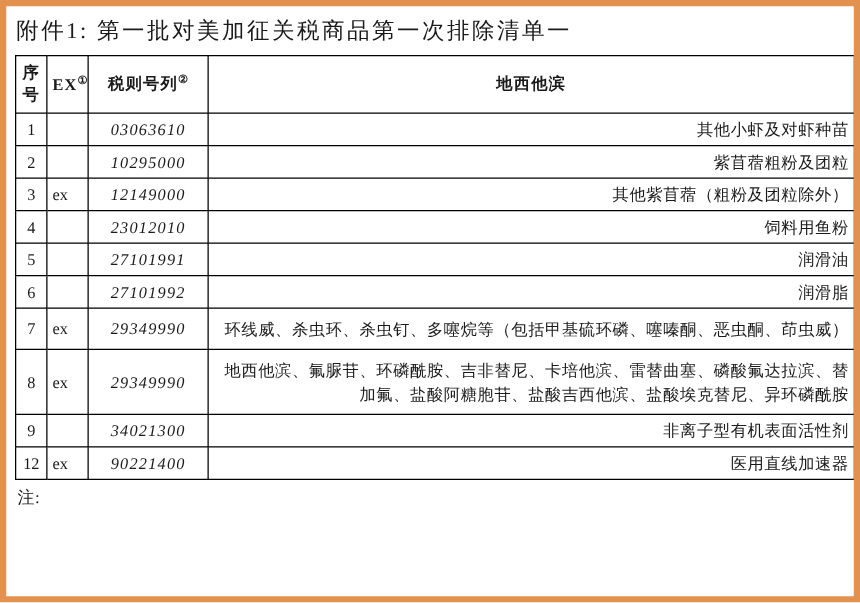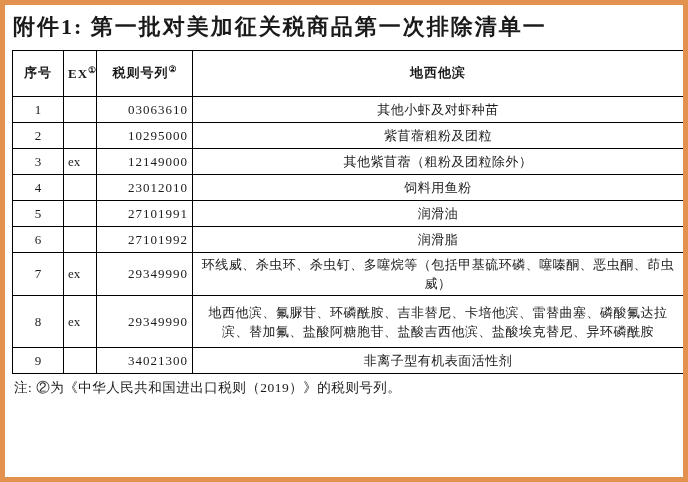--- a/index.html
+++ b/index.html
@@ -12,22 +12,22 @@
     width: 688px;
     height: 482px;
     border: 5px solid var(--frame, #E2914E);
     background: var(--bg, #FFFFFF);
     padding: 5px 6px 4px 6px;
     overflow: hidden;
     font-family: "Liberation Serif", "DejaVu Serif", serif;
     color: var(--text, #1A1A1A);
   }
   .title {
-    font-size: 22px;
-    font-weight: bold;
+    font-size: 18px;
+    font-weight: normal;
     letter-spacing: 2px;
     margin: 2px 0 8px 2px;
     white-space: nowrap;
   }
   table.doc-table {
     border-collapse: collapse;
     width: 672px;
     table-layout: fixed;
     margin-left: 1px;
   }
@@ -46,27 +46,27 @@
   th {
     font-weight: bold;
     text-align: center;
     font-size: 13.5px;
     letter-spacing: 1px;
   }
   th sup {
     font-size: 9px;
     letter-spacing: 0;
   }
-  .col-no   { width: 51px; }
+  .col-no   { width: 25px; }
   .col-ex   { width: 33px; text-align: center; }
   .col-code { width: 96px; }
   td.col-no   { text-align: center; }
   td.col-ex   { text-align: left; padding-left: 3px; }
-  td.col-code { text-align: right; padding-left: 6px; letter-spacing: 1px; }
-  td.col-name { text-align: center; padding-left: 7px; line-height: 19px; letter-spacing: 0.5px; margin-top: 28px; }
+  td.col-code { text-align: center; padding-left: 6px; letter-spacing: 1px; font-style: italic; }
+  td.col-name { text-align: right; padding-left: 7px; line-height: 19px; letter-spacing: 0.5px; margin-top: 28px; }
   .notes {
     display: flex;
     align-items: flex-start;
     margin: 5px 0 0 3px;
     font-size: 13.5px;
     line-height: 17.5px;
     letter-spacing: 0.5px;
   }
   .notes-prefix { white-space: nowrap; margin-right: 4px; }
   .notes-lines div { white-space: nowrap; }
@@ -141,23 +141,28 @@
           <td class="col-ex">ex</td>
           <td class="col-code">29349990</td>
           <td class="col-name">地西他滨、氟脲苷、环磷酰胺、吉非替尼、卡培他滨、雷替曲塞、磷酸氟达拉滨、替加氟、盐酸阿糖胞苷、盐酸吉西他滨、盐酸埃克替尼、异环磷酰胺</td>
         </tr>
         <tr>
           <td class="col-no">9</td>
           <td class="col-ex"></td>
           <td class="col-code">34021300</td>
           <td class="col-name">非离子型有机表面活性剂</td>
         </tr>
+        <tr>
+          <td class="col-no">12</td>
+          <td class="col-ex">ex</td>
+          <td class="col-code">90221400</td>
+          <td class="col-name">医用直线加速器</td>
+        </tr>
       </tbody>
   </table>
 
   <div class="notes">
     <span class="notes-prefix">注:</span>
     <div class="notes-lines">
-      <div>②为《中华人民共和国进出口税则（2019）》的税则号列。</div>
     </div>
   </div>
 
 </div>
 
 </body></html>

